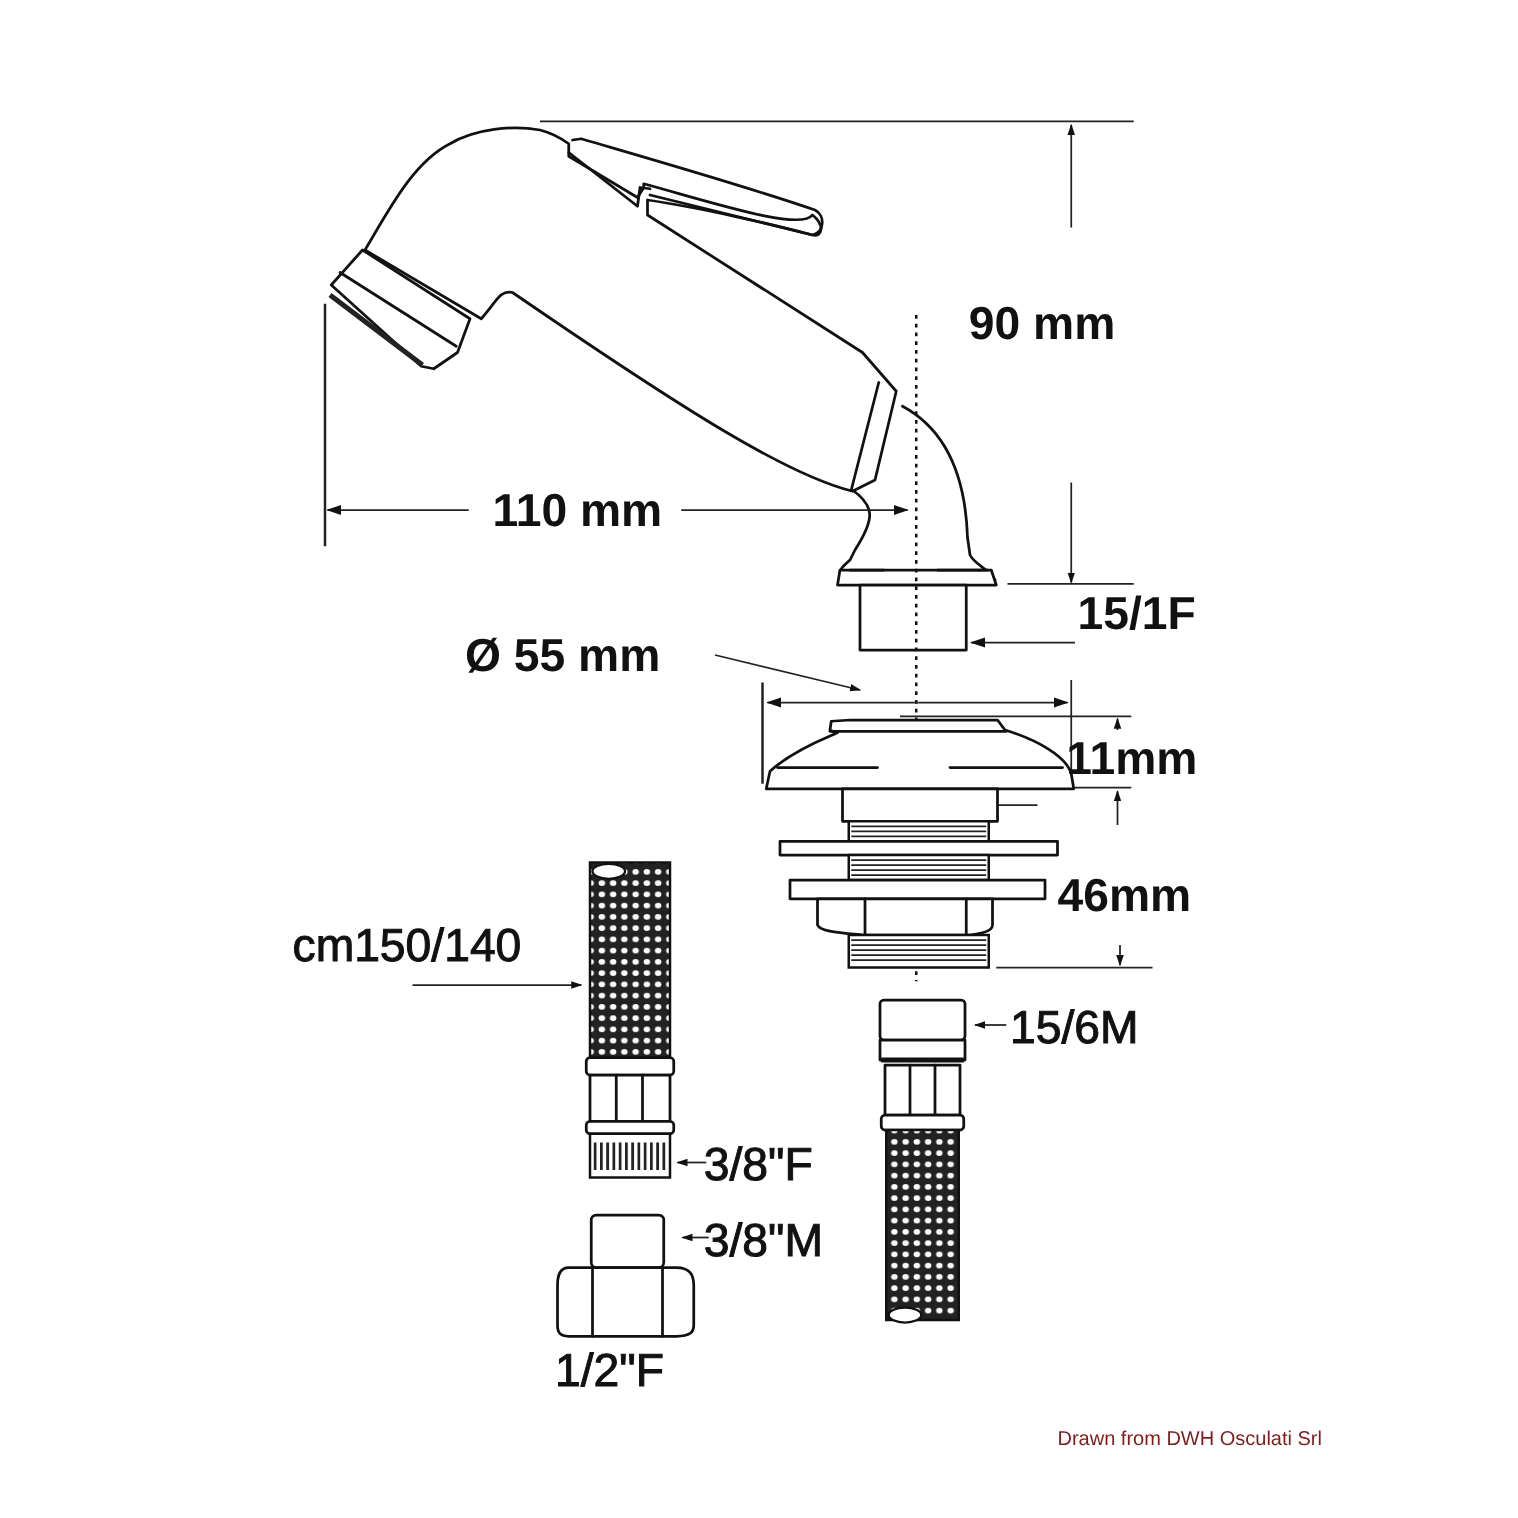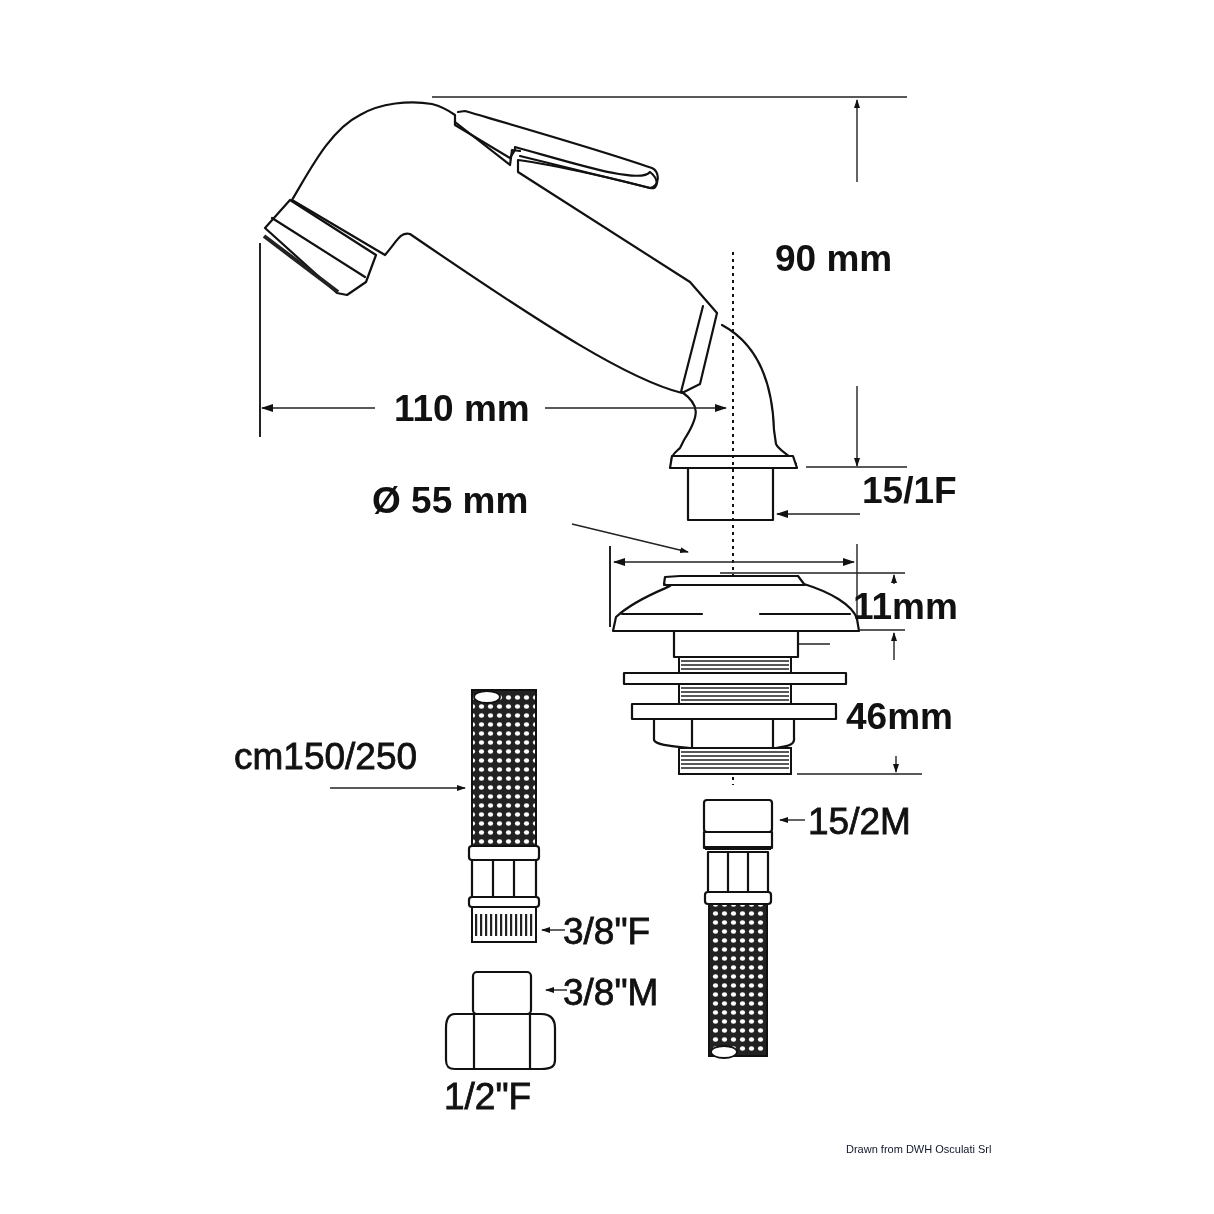--- a/index.html
+++ b/index.html
@@ -8,21 +8,21 @@
     svg { position: absolute; left: 0; top: 0; }
     .ln { stroke: #111; stroke-width: 2.2; fill: none; stroke-linejoin: round; stroke-linecap: round; }
     .thin { stroke: #222; stroke-width: 1.4; fill: none; }
     .fill-w { fill: #fff; }
     .dash { stroke: #111; stroke-width: 2; stroke-dasharray: 3 4; fill: none; }
     .lbl {
       position: absolute; font-family: "Liberation Sans", sans-serif; font-weight: bold;
       color: #111; white-space: nowrap; line-height: 1;
     }
     .big { font-size: 37px; }
-    .credit { font-family: "Liberation Sans", sans-serif; font-size: 11px; color: #0f172a; font-weight: normal; position: absolute; white-space: nowrap; }
+    .credit { font-family: "Liberation Sans", sans-serif; font-size: 16px; color: #7f1d1d; font-weight: normal; position: absolute; white-space: nowrap; }
   </style>
 </head>
 <body>
 
 <div id="canvas">
   <svg width="1214" height="1214" viewBox="0 0 1214 1214">
     <defs>
       <pattern id="mesh" width="9" height="9" patternUnits="userSpaceOnUse">
         <rect width="9" height="9" fill="#222"></rect>
         <ellipse cx="4.5" cy="4.5" rx="2.6" ry="2.2" fill="#fff"></ellipse>
@@ -162,22 +162,22 @@
       <rect class="ln fill-w" x="705" y="892" width="66" height="12" rx="3"></rect>
       <rect x="709" y="904" width="58" height="152" fill="url(#mesh)" stroke="#111" stroke-width="2"></rect>
       <ellipse cx="724" cy="1052" rx="13" ry="6" fill="#fff" stroke="#111" stroke-width="1.8"></ellipse>
       <line class="thin" x1="805" y1="820" x2="780" y2="820" marker-end="url(#arrs)"></line>
     </g>
   </svg>
 
   <span class="lbl big" style="left:775px; top:240px;">90 mm</span>
   <span class="lbl big" style="left:394px; top:390px;">110 mm</span>
   <span class="lbl big" style="left:862px; top:472px;">15/1F</span>
-  <span class="lbl big" style="left:372px; top:482px;">Ø 55 mm</span>
+  <span class="lbl big" style="left:372px; top:506px;">Ø 55 mm</span>
   <span class="lbl big" style="left:853px; top:588px;">11mm</span>
   <span class="lbl big" style="left:846px; top:698px;text-align:right;">46mm</span>
-  <span class="lbl big" style="left:234px; top:738px; font-weight:normal; -webkit-text-stroke:0.8px #111;">cm150/250</span>
-  <span class="lbl big" style="left:808px; top:803px; font-weight:normal; -webkit-text-stroke:0.8px #111;">15/2M</span>
+  <span class="lbl big" style="left:234px; top:738px; font-weight:normal; -webkit-text-stroke:0.8px #111;">cm150/140</span>
+  <span class="lbl big" style="left:808px; top:803px; font-weight:normal; -webkit-text-stroke:0.8px #111;">15/6M</span>
   <span class="lbl big" style="left:563px; top:913px; font-weight:normal; -webkit-text-stroke:0.8px #111;">3/8"F</span>
   <span class="lbl big" style="left:563px; top:974px; font-weight:normal; -webkit-text-stroke:0.8px #111;">3/8"M</span>
   <span class="lbl big" style="left:444px; top:1078px; font-weight:normal; -webkit-text-stroke:0.8px #111;">1/2"F</span>
   <span class="credit" style="left:846px; top:1143px;">Drawn from DWH Osculati Srl</span>
 </div>
 
 </body></html>

